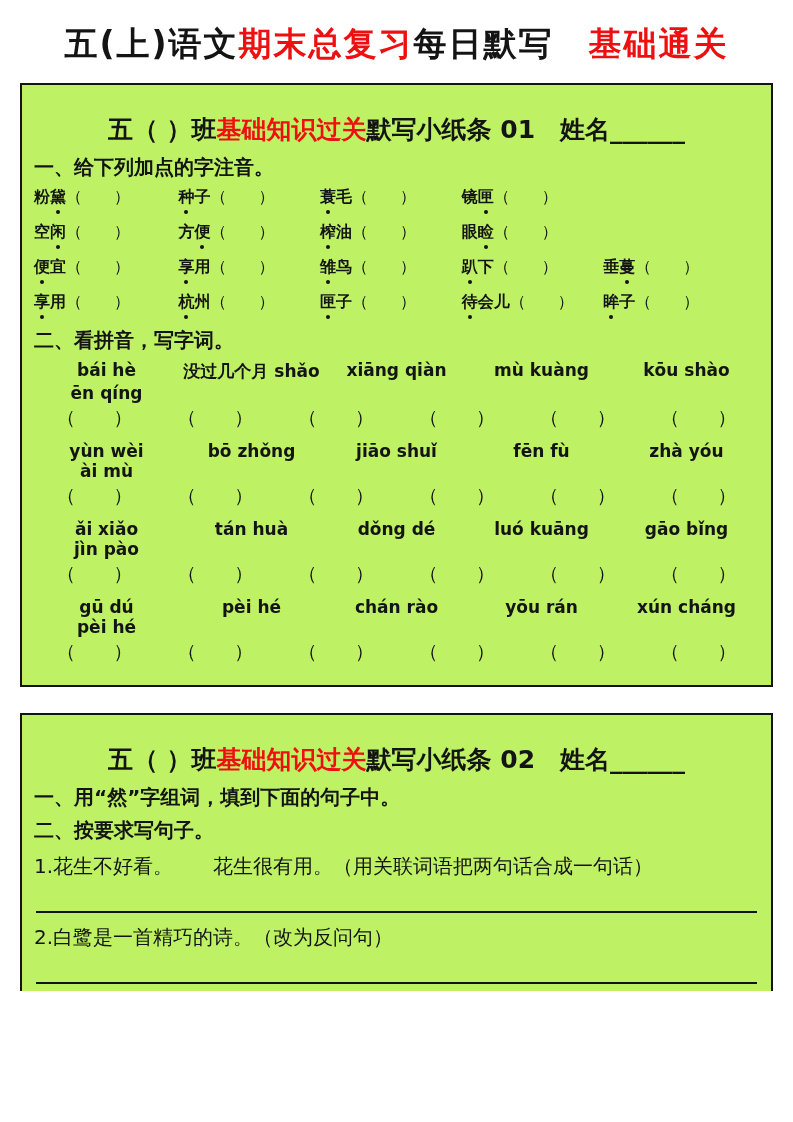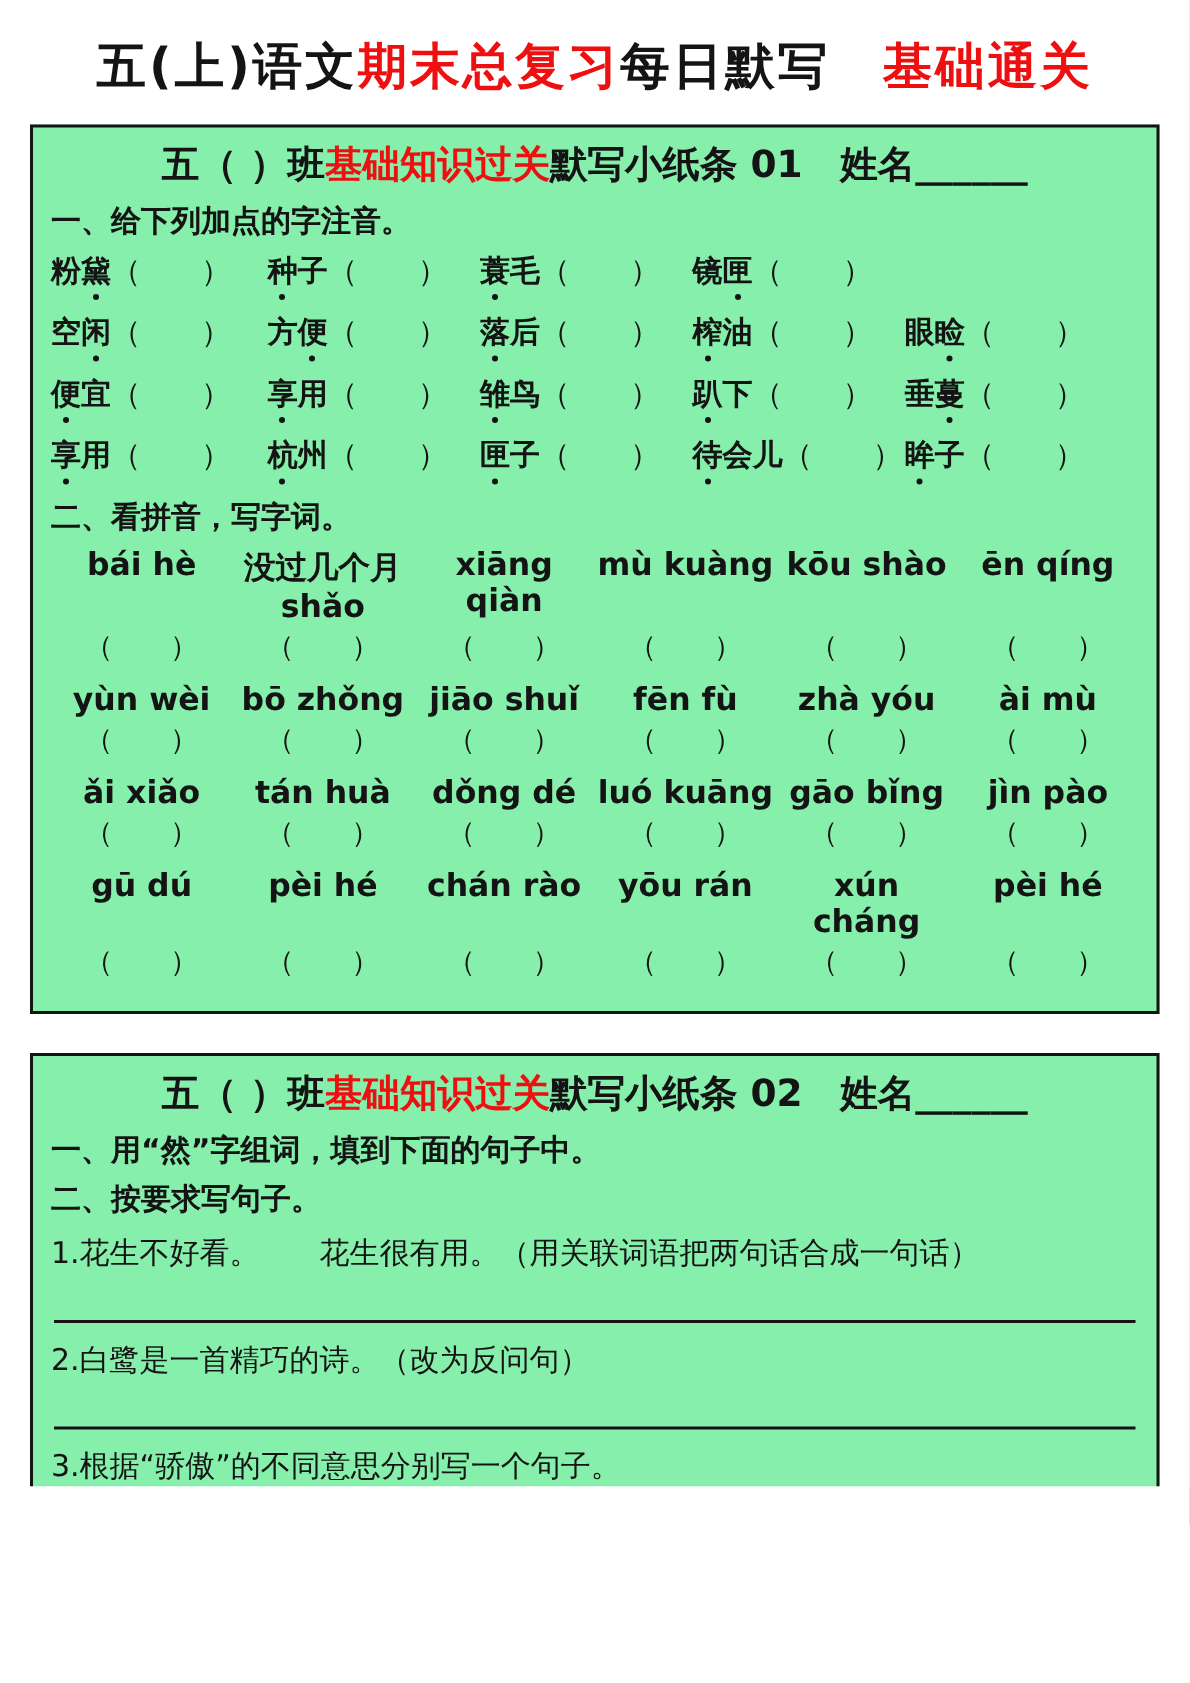--- a/index.html
+++ b/index.html
@@ -1,29 +1,29 @@
 <!DOCTYPE html>
 <html><head>
 <meta charset="utf-8">
 <style>
   html,body{margin:0;padding:0;background:#ffffff;}
   body{font-family:"DejaVu Sans","Liberation Sans",sans-serif;color:#141414;}
   .page{width:793px;height:991px;box-sizing:border-box;padding:12px 20px;margin:0 auto;background:#ffffff;overflow:hidden;}
   .main-title{text-align:center;font-size:33px;font-weight:700;margin:10px 0 16px;letter-spacing:2px;white-space:nowrap;}
-  .card{border:2px solid #141414;padding:4px 12px 10px;margin-bottom:26px;background:#86efac;}
+  .card{border:2px solid #141414;padding:24px 12px 10px;margin-bottom:26px;background:#bef264;}
   .card-header{text-align:center;font-size:25px;font-weight:700;margin:4px 0 8px;white-space:nowrap;}
   .hl-red{color:#ee1010;}
   .sec-title{font-size:20px;font-weight:700;margin:6px 0 6px;}
-  .word-row{display:grid;grid-template-columns:1.02fr 1fr 1fr 1fr 1.1fr;font-size:20px;font-weight:700;margin:2px 0 14px;}
+  .word-row{display:grid;grid-template-columns:1.02fr 1fr 1fr 1fr 1.1fr;font-size:16px;font-weight:700;margin:2px 0 14px;}
   .word-cell{white-space:nowrap;}
   .char{position:relative;display:inline-block;}
   .char.dotted::after{content:"";position:absolute;left:50%;bottom:-6px;transform:translateX(-50%);width:4px;height:4px;border-radius:50%;background:#141414;}
   .word-paren{font-weight:400;}
   .pinyin-block{margin:2px 0 0;}
-  .pinyin-line{display:grid;grid-template-columns:repeat(6,1fr);text-align:center;font-size:21px;font-weight:600;}
+  .pinyin-line{display:grid;grid-template-columns:repeat(5,1fr);text-align:center;font-size:17px;font-weight:600;}
   .paren-line{display:grid;grid-template-columns:repeat(6,1fr);text-align:center;font-size:19px;margin:2px 0 10px;font-weight:400;}
   .q-item{font-size:20px;line-height:1.6;margin:3px 0;}
   .answer-line{border-bottom:2px solid #141414;height:26px;margin:2px 2px 8px;}
   .name-blank{letter-spacing:0;}
 </style>
 </head>
 <body>
 
 <div class="page">
 
@@ -37,21 +37,20 @@
     <div id="annotation-rows">
         <div class="word-row">
           <span class="word-cell"><span class="char">粉</span><span class="char dotted">黛</span><span class="word-paren">（　　）</span></span>
           <span class="word-cell"><span class="char dotted">种</span><span class="char">子</span><span class="word-paren">（　　）</span></span>
           <span class="word-cell"><span class="char dotted">蓑</span><span class="char">毛</span><span class="word-paren">（　　）</span></span>
           <span class="word-cell"><span class="char">镜</span><span class="char dotted">匣</span><span class="word-paren">（　　）</span></span>
         </div>
         <div class="word-row">
           <span class="word-cell"><span class="char">空</span><span class="char dotted">闲</span><span class="word-paren">（　　）</span></span>
           <span class="word-cell"><span class="char">方</span><span class="char dotted">便</span><span class="word-paren">（　　）</span></span>
-          <span class="word-cell"><span class="char dotted">落</span><span class="char">后</span><span class="word-paren">（　　）</span></span>
           <span class="word-cell"><span class="char dotted">榨</span><span class="char">油</span><span class="word-paren">（　　）</span></span>
           <span class="word-cell"><span class="char">眼</span><span class="char dotted">睑</span><span class="word-paren">（　　）</span></span>
         </div>
         <div class="word-row">
           <span class="word-cell"><span class="char dotted">便</span><span class="char">宜</span><span class="word-paren">（　　）</span></span>
           <span class="word-cell"><span class="char dotted">享</span><span class="char">用</span><span class="word-paren">（　　）</span></span>
           <span class="word-cell"><span class="char dotted">雏</span><span class="char">鸟</span><span class="word-paren">（　　）</span></span>
           <span class="word-cell"><span class="char dotted">趴</span><span class="char">下</span><span class="word-paren">（　　）</span></span>
           <span class="word-cell"><span class="char">垂</span><span class="char dotted">蔓</span><span class="word-paren">（　　）</span></span>
         </div>

